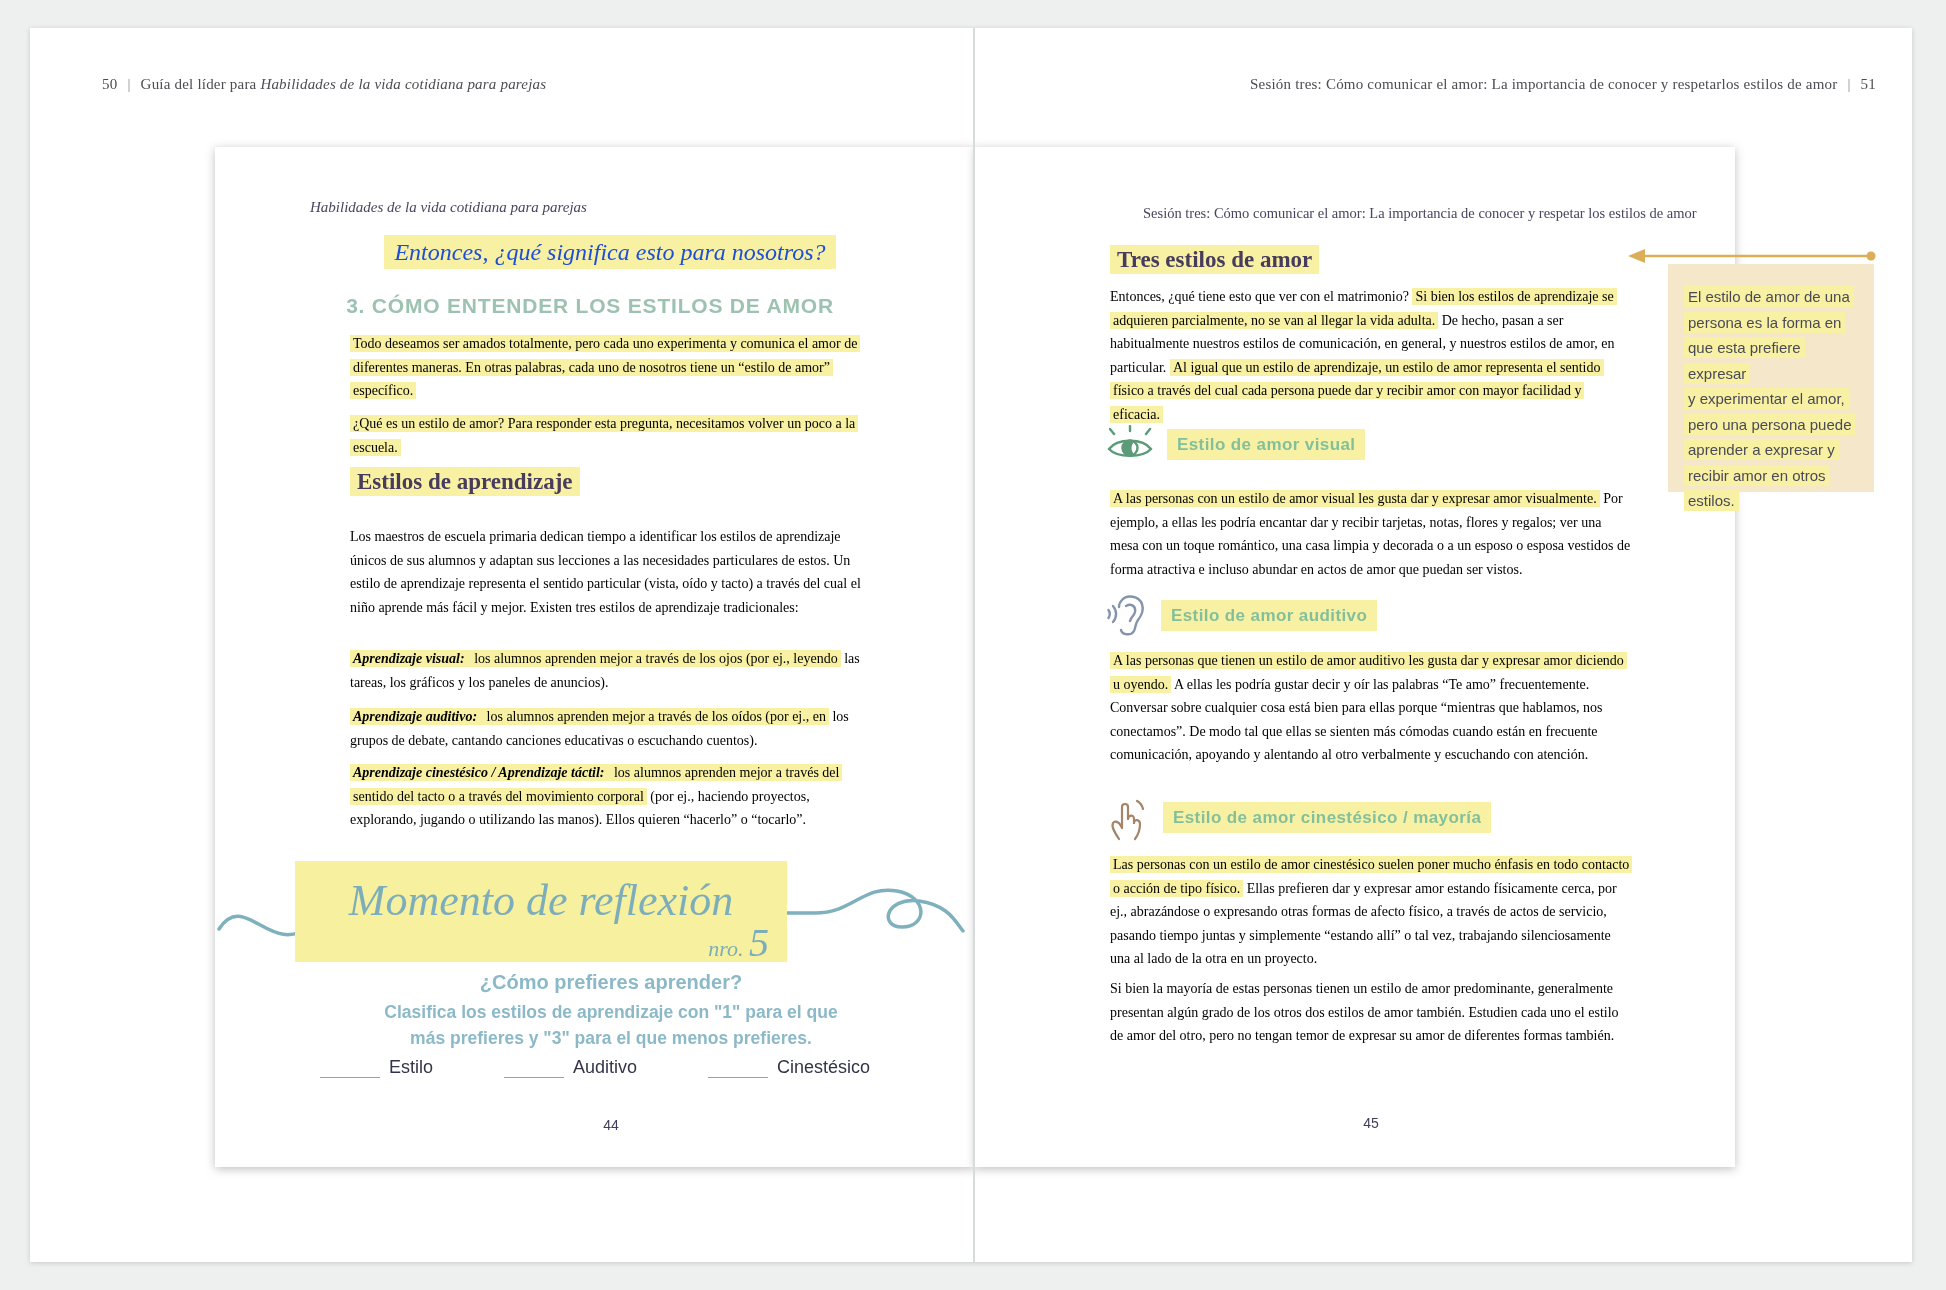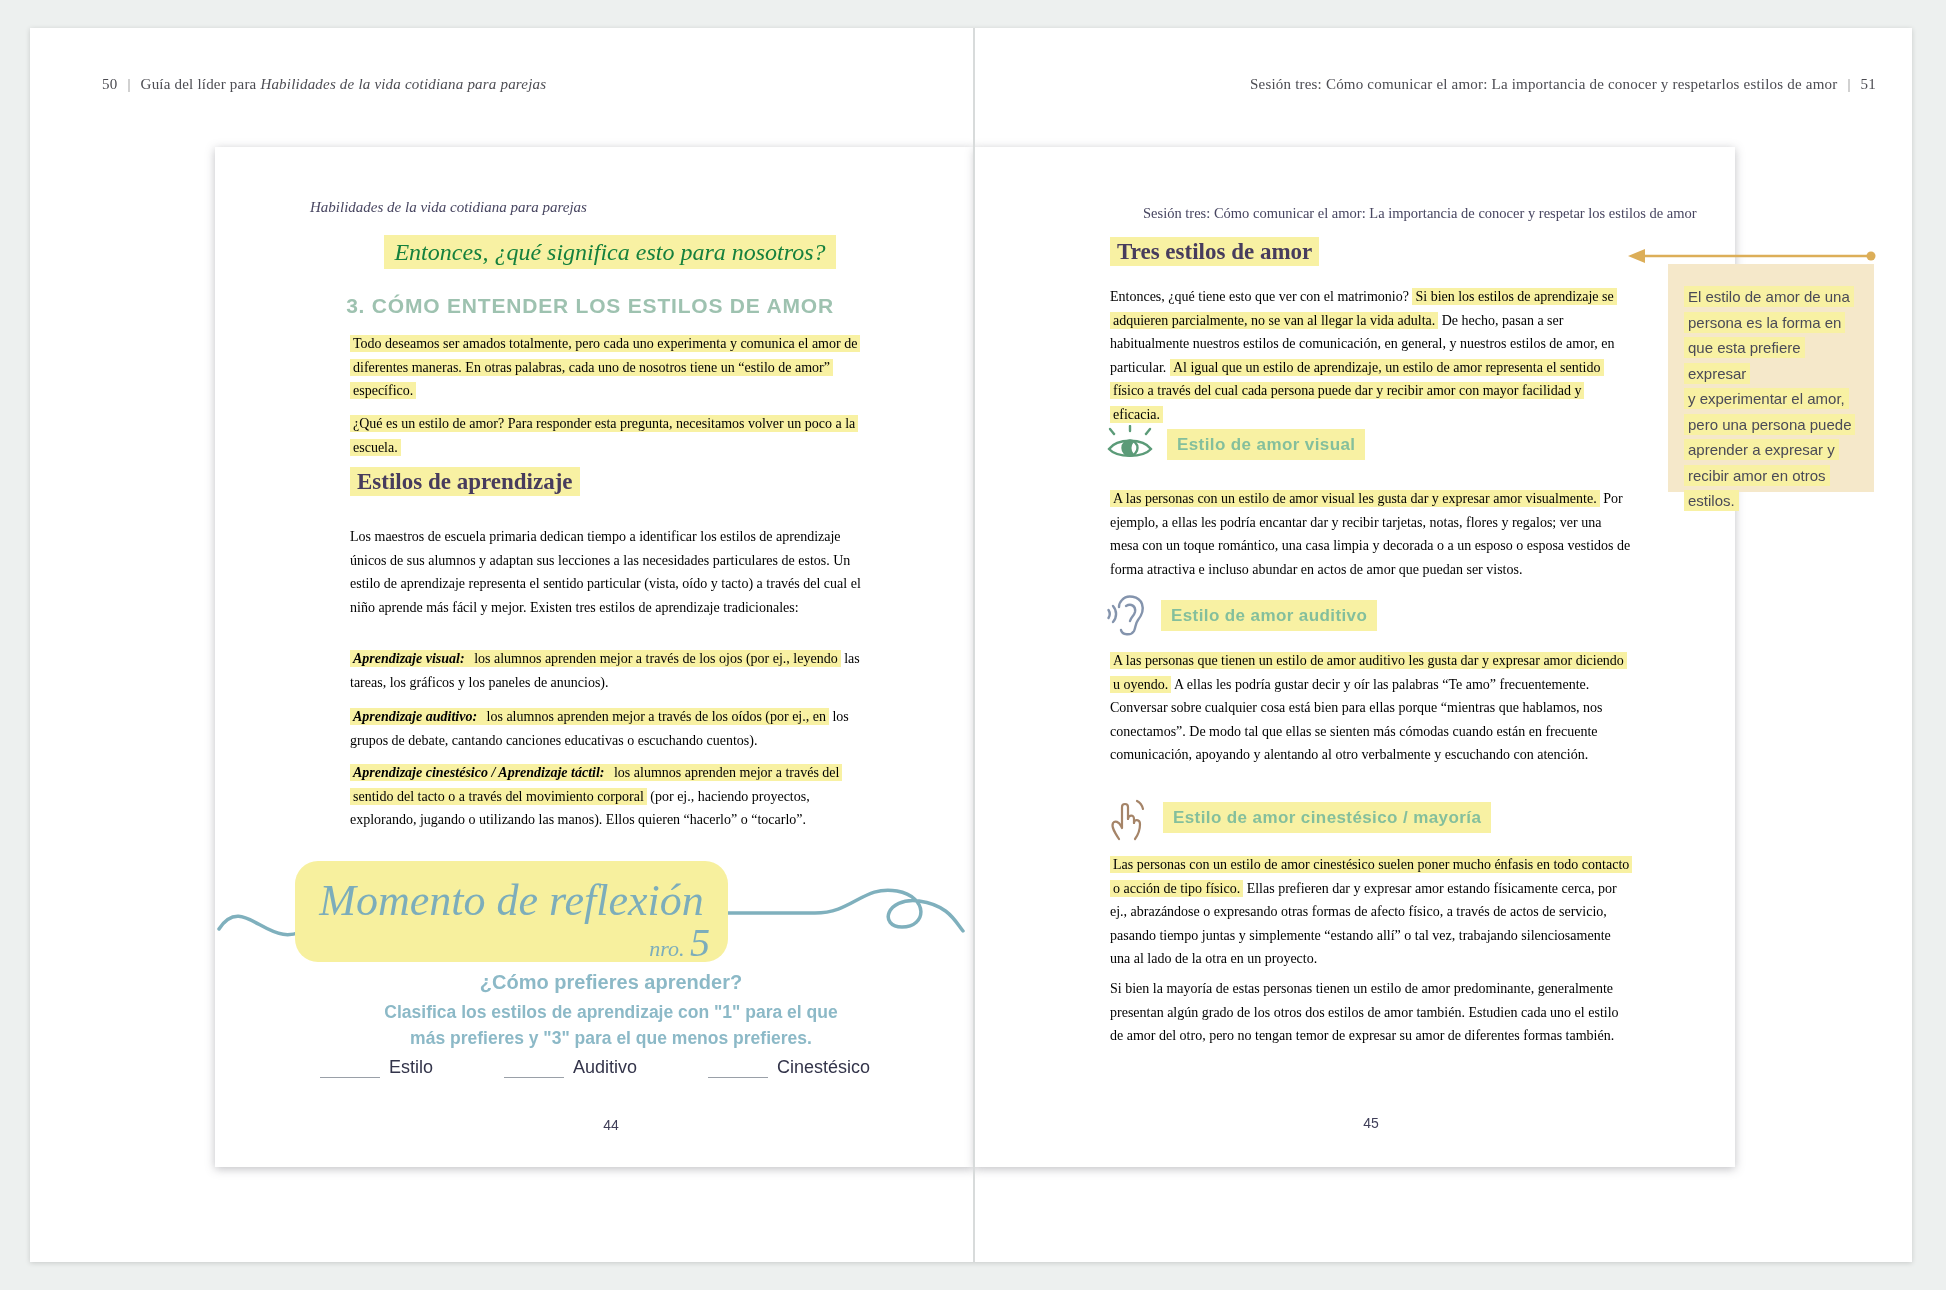--- a/index.html
+++ b/index.html
@@ -16,30 +16,30 @@
   .page{position:absolute;top:119px;height:1020px;background:#fff;
         box-shadow:0 2px 9px rgba(90,90,100,.38);}
   .page-l{left:185px;width:758px;}
   .page-r{left:945px;width:760px;}
   .hl{background:#f8f1a3;padding:1px 3px;box-decoration-break:clone;-webkit-box-decoration-break:clone;}
   .body{position:absolute;left:135px;width:522px;margin:0;font-size:14px;line-height:23.5px;color:#000000;}
   .lead{font-weight:bold;font-style:italic;}
   
   .ph-italic{position:absolute;left:95px;top:52px;font-style:italic;font-size:15px;color:#474560;}
   .script-title{position:absolute;left:115px;top:92px;width:560px;text-align:center;
-                font-style:italic;font-size:24px;color:#15803d;}
+                font-style:italic;font-size:24px;color:#1d4ed8;}
   .script-title .hl{padding:4px 10px;}
   .big-green{position:absolute;left:85px;top:147px;width:580px;text-align:center;margin:0;
              font-family:"Liberation Sans",sans-serif;font-size:21px;font-weight:bold;
              color:#9ec2b0;letter-spacing:.8px;}
   .sub-head{position:absolute;left:135px;margin:0;font-size:23px;font-weight:bold;color:#473c5d;}
   .sub-head .hl{padding:2px 7px;}
   .banner-zone{position:absolute;left:0;top:700px;width:758px;height:135px;}
   .flourish{position:absolute;left:0;top:20px;z-index:0;}
-  .banner{position:absolute;left:80px;top:14px;width:433px;height:101px;background:#f7f09e;z-index:1;border-radius:23px;}
+  .banner{position:absolute;left:80px;top:14px;width:492px;height:101px;background:#f7f09e;z-index:1;}
   .banner-script{text-align:center;font-style:italic;font-size:44px;color:#7cadbb;margin-top:14px;}
   .banner-nro{position:absolute;right:18px;bottom:-4px;font-style:italic;color:#7cadbb;font-size:22px;}
   .banner-nro .nro-big{font-size:40px;font-style:italic;}
   .teal{font-family:"Liberation Sans",sans-serif;font-weight:bold;color:#8cb9c7;text-align:center;}
   .teal-q{position:absolute;left:135px;top:824px;width:522px;font-size:20px;}
   .teal-sub{position:absolute;left:155px;top:852px;width:482px;font-size:17.5px;line-height:26px;}
   .blank-row{position:absolute;left:105px;top:910px;width:550px;display:flex;justify-content:space-between;}
   .blank-item{display:flex;align-items:flex-end;gap:9px;}
   .blank-line{display:inline-block;width:60px;height:15px;border-bottom:1.5px solid #9aa0a8;}
   .blank-label{font-family:"Liberation Sans",sans-serif;font-size:18px;color:#33344a;}
@@ -115,21 +115,21 @@
         <span class="blank-line"></span>
         <span class="blank-label">Cinestésico</span>
       </div>
     </div>
 
     <div class="folio">44</div>
   </section>
 
   <section class="page page-r">
     <div class="ph-serif">Sesión tres: Cómo comunicar el amor: La importancia de conocer y respetar los estilos de amor</div>
-    <h3 class="sub-head" style="top:92px"><span class="hl">Tres estilos de amor</span></h3>
+    <h3 class="sub-head" style="top:100px"><span class="hl">Tres estilos de amor</span></h3>
 
     <p class="body" style="top:138px"><span>Entonces, ¿qué tiene esto que ver con el matrimonio? </span><span class="hl">Si bien los estilos de aprendizaje se adquieren parcialmente, no se van al llegar la vida adulta.</span><span> De hecho, pasan a ser habitualmente nuestros estilos de comunicación, en general, y nuestros estilos de amor, en particular. </span><span class="hl">Al igual que un estilo de aprendizaje, un estilo de amor representa el sentido físico a través del cual cada persona puede dar y recibir amor con mayor facilidad y eficacia.</span></p>
 
     <div class="style-row" style="top:278px">
       <svg width="46" height="40" viewBox="0 0 46 40">
         <g fill="none" stroke="#5b9b78" stroke-width="2.4" stroke-linecap="round">
           <path d="M7 9 L3 4"></path>
             <path d="M23 6 L23 1"></path>
             <path d="M39 9 L43 4"></path>
           <path d="M2 24 C10 13 36 13 44 24 C36 33 10 33 2 24 Z"></path>

